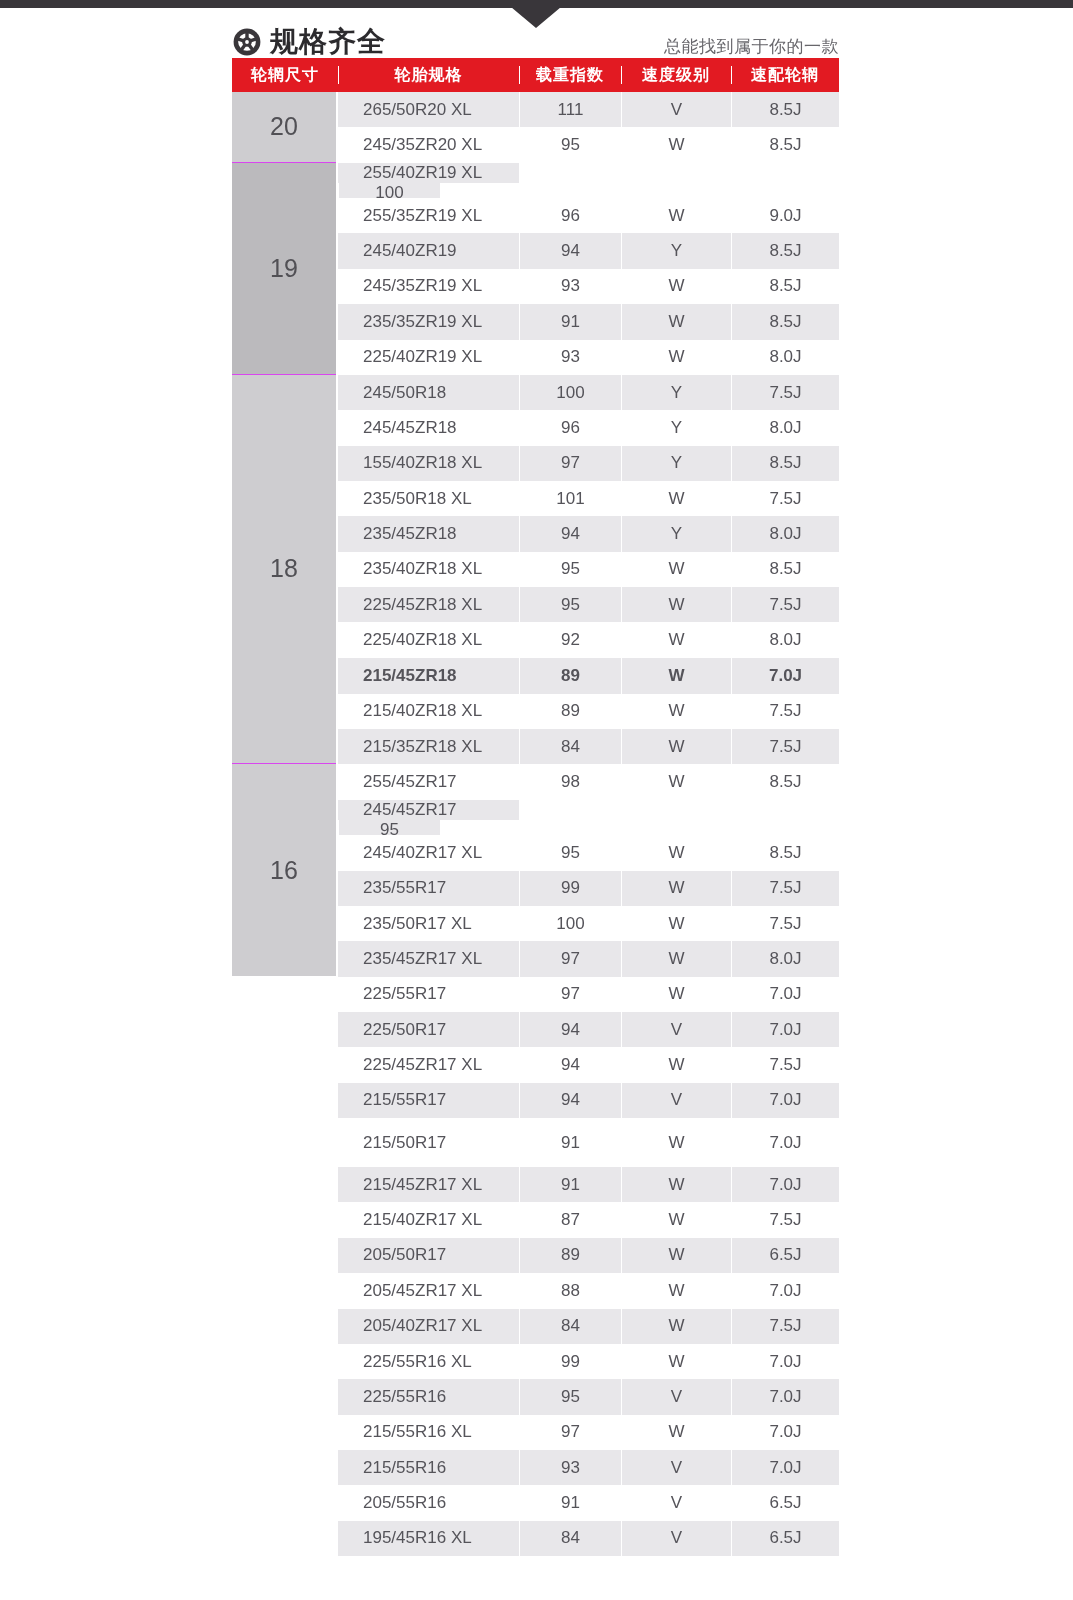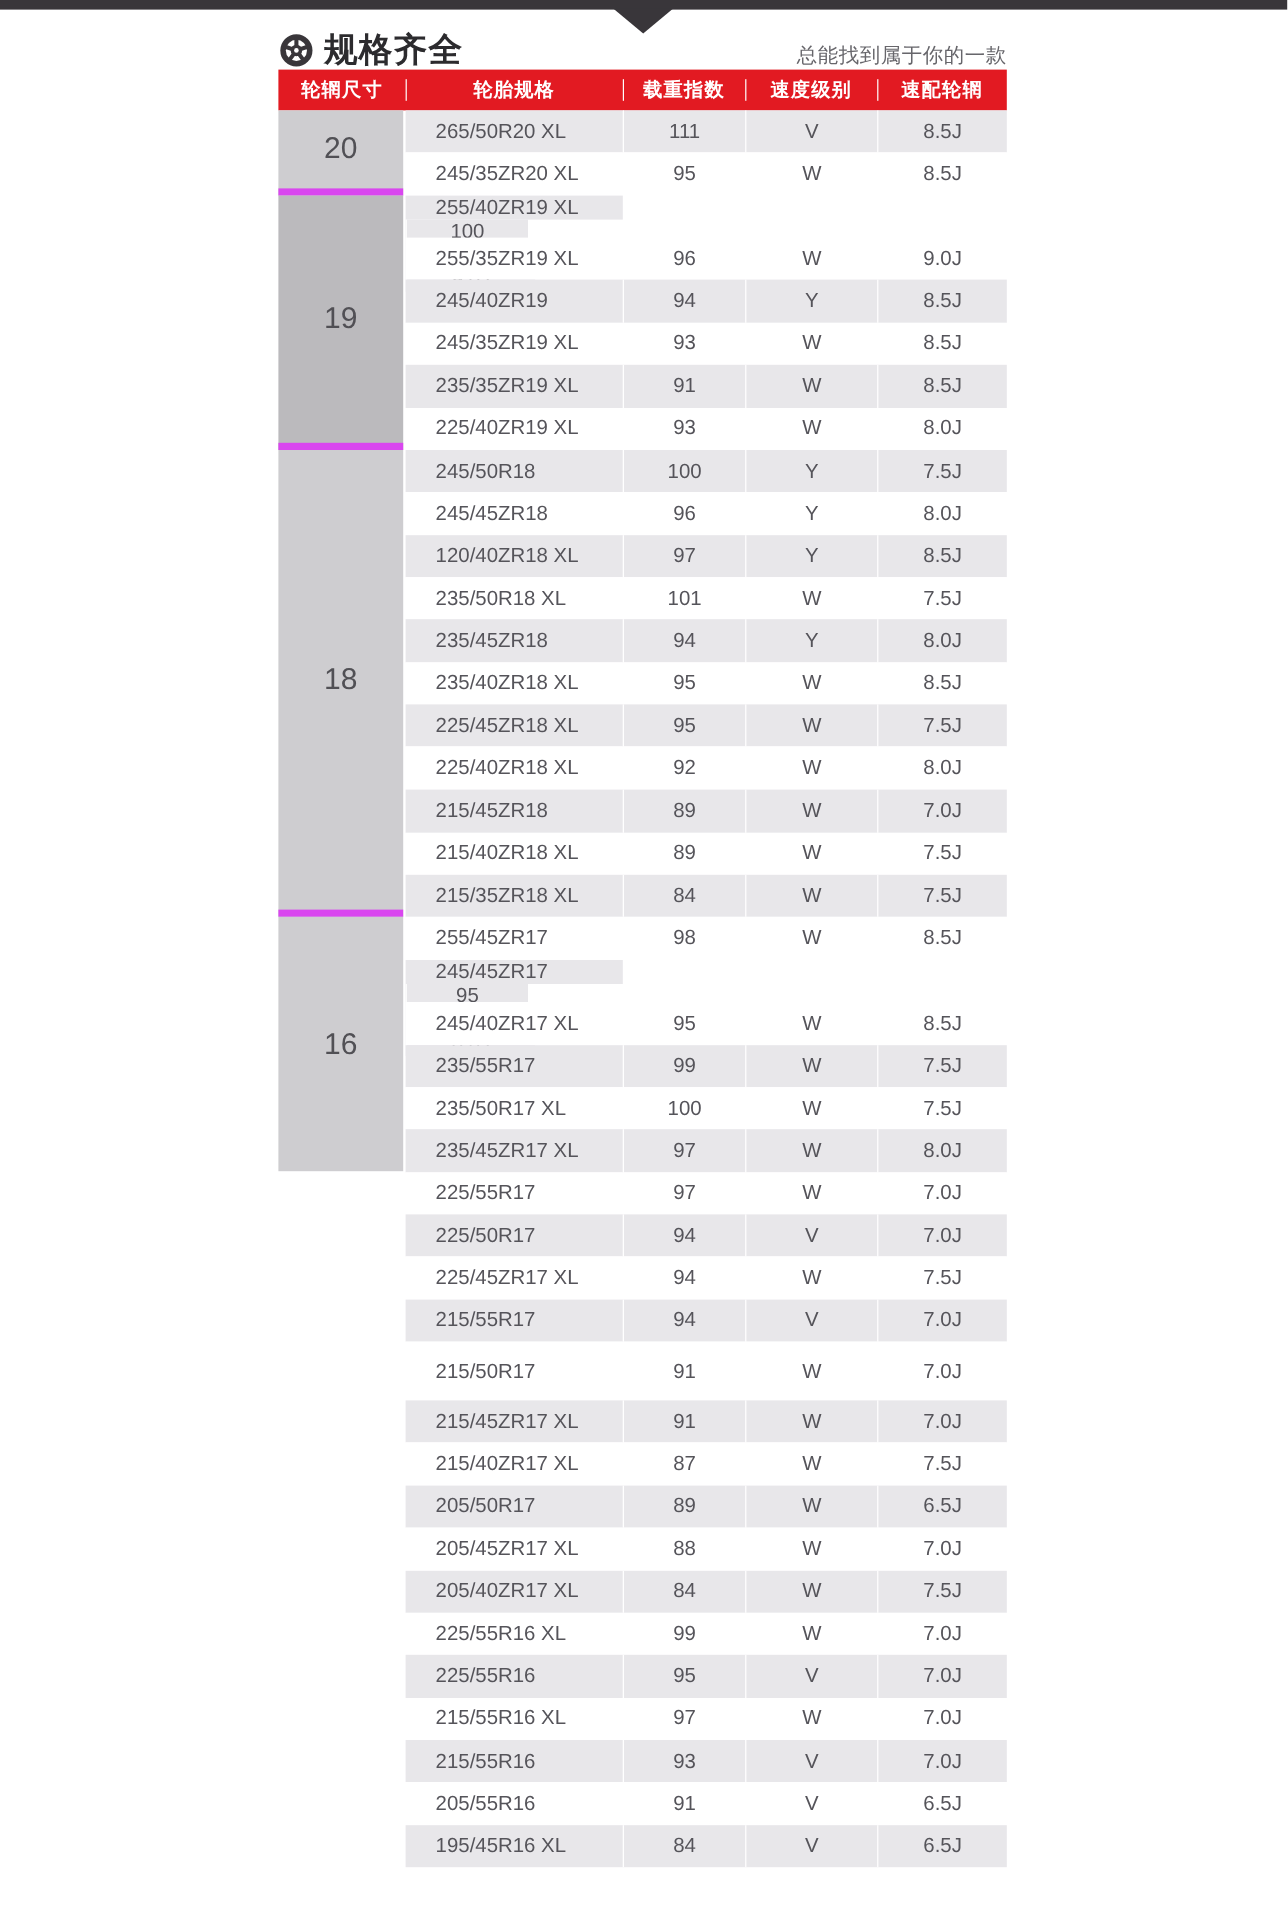--- a/index.html
+++ b/index.html
@@ -42,21 +42,21 @@
   .th-1 { width:106px; } .th-2 { width:181px; } .th-3 { width:102px; }
   .th-4 { width:110px; } .th-5 { width:108px; }
   .th + .th::before {
     content:""; position:absolute; left:0; top:8px; bottom:8px; width:1px; background:#ffffff;
   }
 
   .tbody { display:flex; width:607px; }
   .size-col { width:104px; margin-right:2px; }
   .size-block {
     display:flex; align-items:center; justify-content:center;
-    font-size:25px; color:#515055; border-bottom:6px solid #d946ef;
+    font-size:25px; color:#515055; border-bottom:1px solid #d946ef;
   }
   .size-block:last-child { border-bottom:none; }
   .size-light { background:#cecdd0; }
   .size-dark  { background:#bbbabd; }
 
   .rows-col { width:501px; }
   .data-row { display:flex; width:501px; }
   .data-row.stripe .cell { background:#e8e7ea; }
   .cell {
     display:flex; align-items:center; justify-content:center;
@@ -174,21 +174,21 @@
             <div class="cell cell-speed">Y</div>
             <div class="cell cell-rim">7.5J</div>
           </div>
           <div class="data-row" style="height: 35.37px;">
             <div class="cell cell-spec">245/45ZR18</div>
             <div class="cell cell-load">96</div>
             <div class="cell cell-speed">Y</div>
             <div class="cell cell-rim">8.0J</div>
           </div>
           <div class="data-row stripe" style="height: 35.37px;">
-            <div class="cell cell-spec">120/40ZR18 XL</div>
+            <div class="cell cell-spec">155/40ZR18 XL</div>
             <div class="cell cell-load">97</div>
             <div class="cell cell-speed">Y</div>
             <div class="cell cell-rim">8.5J</div>
           </div>
           <div class="data-row" style="height: 35.37px;">
             <div class="cell cell-spec">235/50R18 XL</div>
             <div class="cell cell-load">101</div>
             <div class="cell cell-speed">W</div>
             <div class="cell cell-rim">7.5J</div>
           </div>
@@ -209,21 +209,21 @@
             <div class="cell cell-load">95</div>
             <div class="cell cell-speed">W</div>
             <div class="cell cell-rim">7.5J</div>
           </div>
           <div class="data-row" style="height: 35.37px;">
             <div class="cell cell-spec">225/40ZR18 XL</div>
             <div class="cell cell-load">92</div>
             <div class="cell cell-speed">W</div>
             <div class="cell cell-rim">8.0J</div>
           </div>
-          <div class="data-row stripe" style="height: 36px;">
+          <div class="data-row stripe" style="height: 36px; font-weight: bold;">
             <div class="cell cell-spec">215/45ZR18</div>
             <div class="cell cell-load">89</div>
             <div class="cell cell-speed">W</div>
             <div class="cell cell-rim">7.0J</div>
           </div>
           <div class="data-row" style="height: 35.37px;">
             <div class="cell cell-spec">215/40ZR18 XL</div>
             <div class="cell cell-load">89</div>
             <div class="cell cell-speed">W</div>
             <div class="cell cell-rim">7.5J</div>

